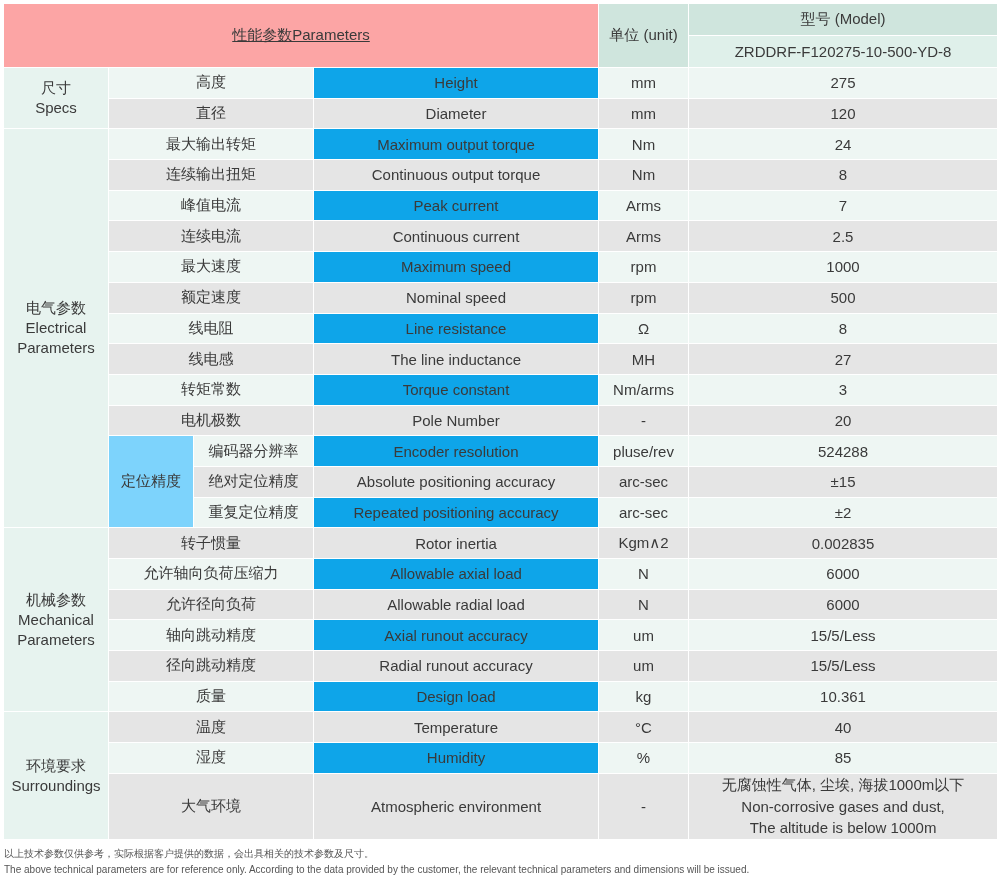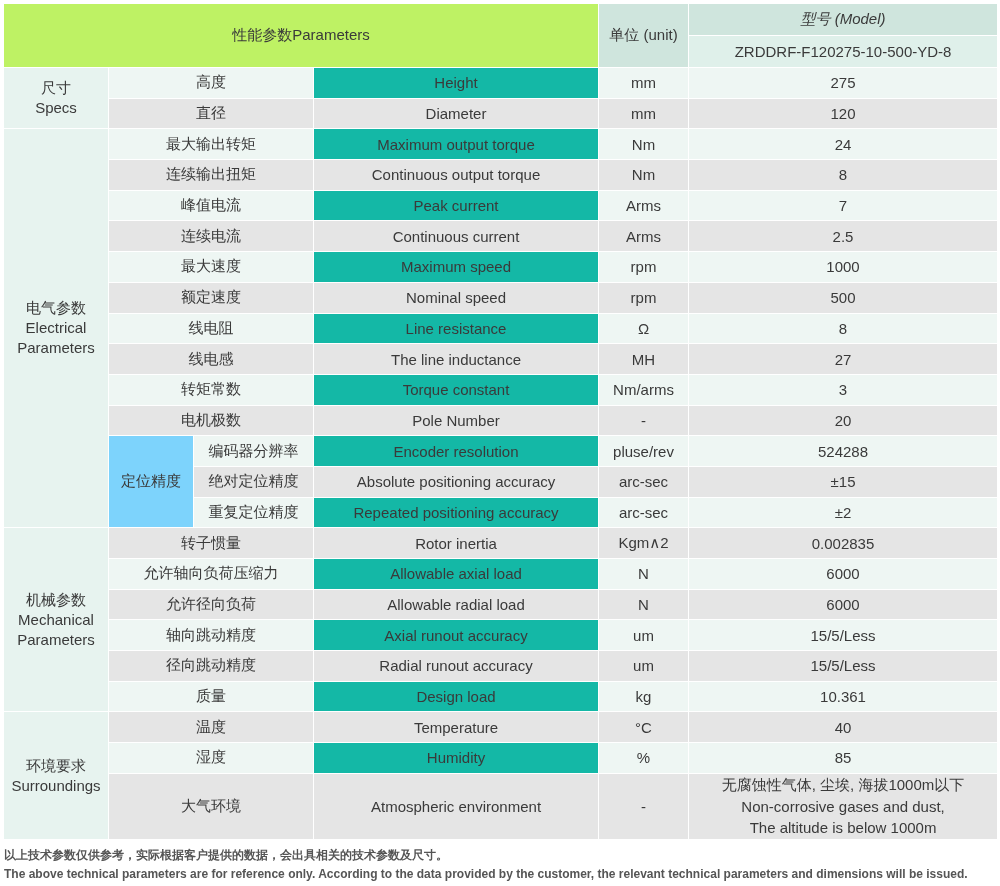--- a/index.html
+++ b/index.html
@@ -28,35 +28,35 @@
     border: 1px solid #ffffff;
     padding: 0;
     font-weight: normal;
     text-align: center;
     vertical-align: middle;
     font-size: 15px;
     color: #3a3a3a;
   }
   
   .hdr-params {
-    background: #bef264;
+    background: #fca5a5;
     height: 62px;
     font-size: 16px;
     color: #333;
+    text-decoration: underline;
   }
   .hdr-unit {
     background: #cfe5dd;
     height: 62px;
     font-size: 15px;
   }
   .hdr-model-top {
     background: #cfe5dd;
     height: 31px;
     font-size: 16px;
-    font-style: italic;
   }
   .hdr-model-bot {
     background: #dff0ea;
     height: 31px;
     font-size: 14px;
   }
   
   .group {
     background: #e7f3ef;
     font-size: 15px;
@@ -64,21 +64,21 @@
     width: 105px;
     margin-left: 32px;
   }
   
   .lbl-cn {
     background: #eef6f3;
     text-align: center;
     font-size: 15px;
   }
   .lbl-en {
-    background: #14b8a6;
+    background: #0ea5e9;
     text-align: left;
     padding-left: 12px;
     font-size: 15px;
   }
   .unit {
     background: #eef6f3;
     font-size: 14px;
   }
   .val {
     background: #eef6f3;
@@ -97,24 +97,23 @@
     font-size: 15px;
     text-align: center;
   }
   .tall-row { height: 63px; }
   .multi {
     line-height: 1.45;
     font-size: 14px;
   }
   .footer {
     margin: 6px 0 16px 4px;
-    font-size: 12px;
+    font-size: 10px;
     color: #555555;
     line-height: 1.6;
-    font-weight: bold;
   }
   .footer div { white-space: nowrap; }
 </style>
 </head>
 <body>
 
 <div class="sheet">
 
   <table class="spec">
     <colgroup>

